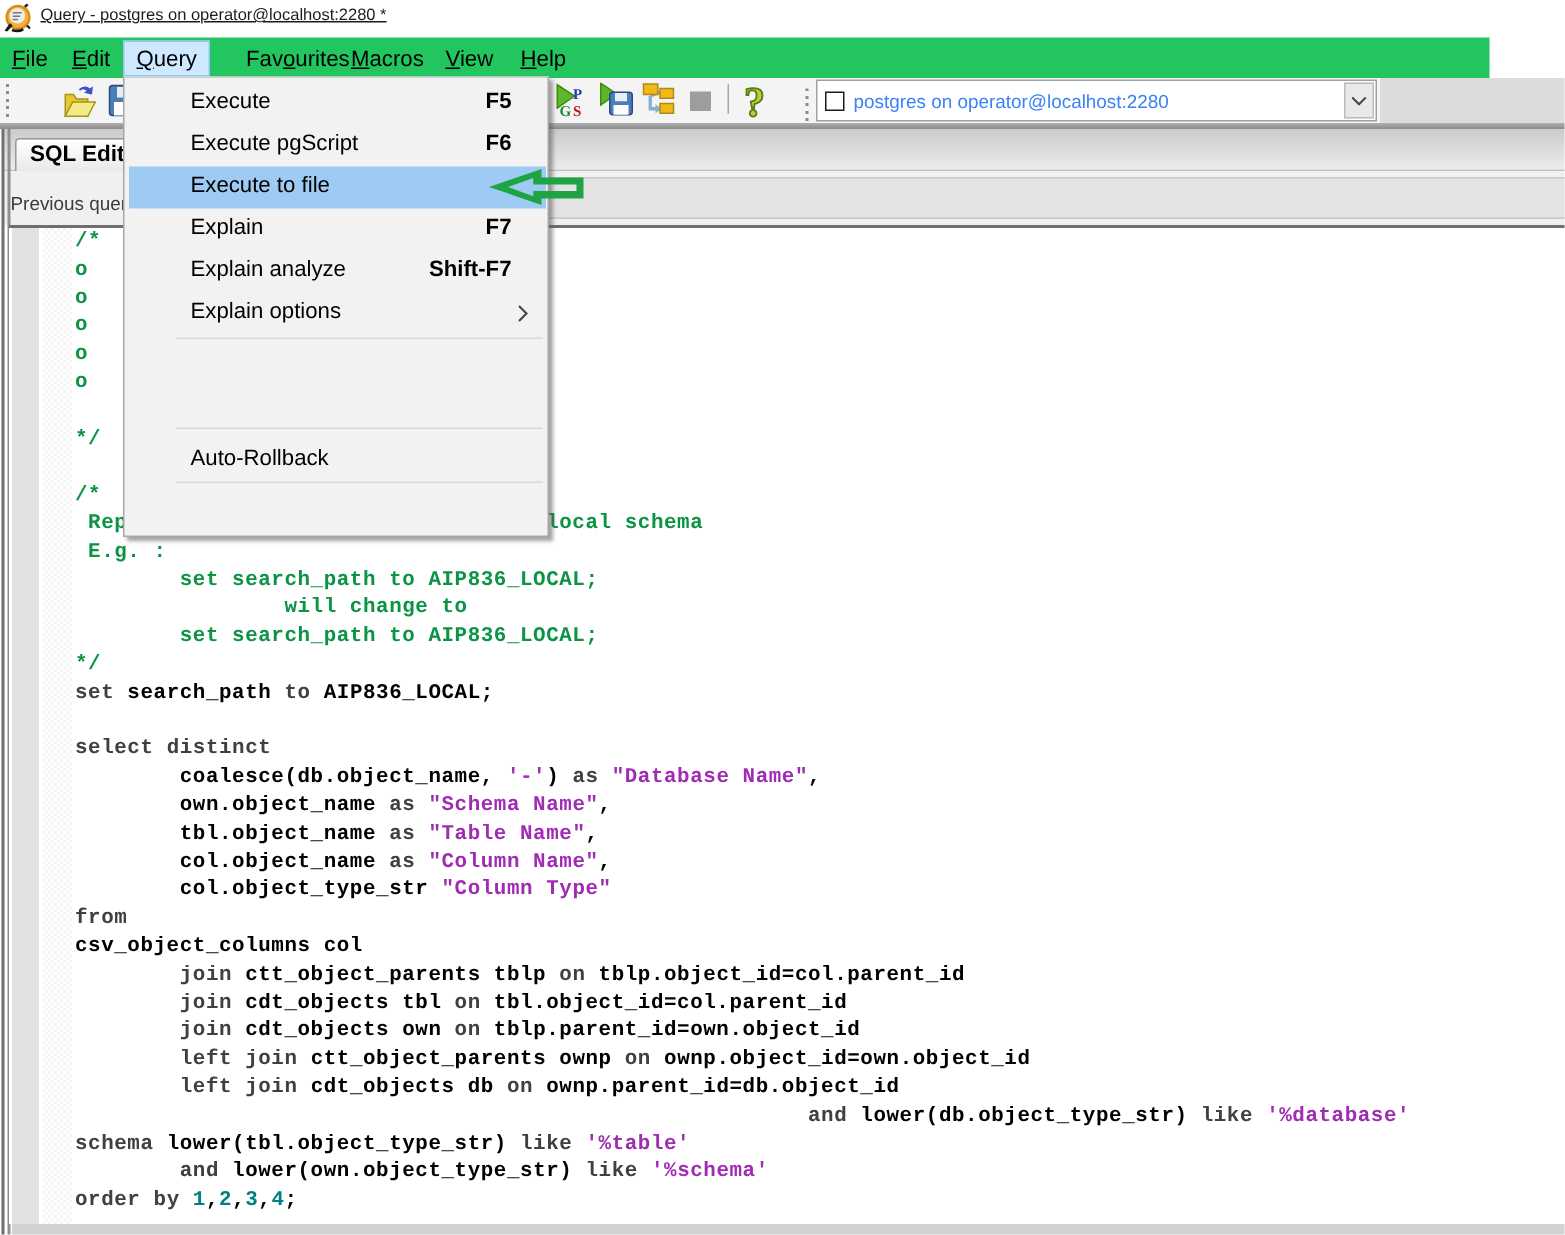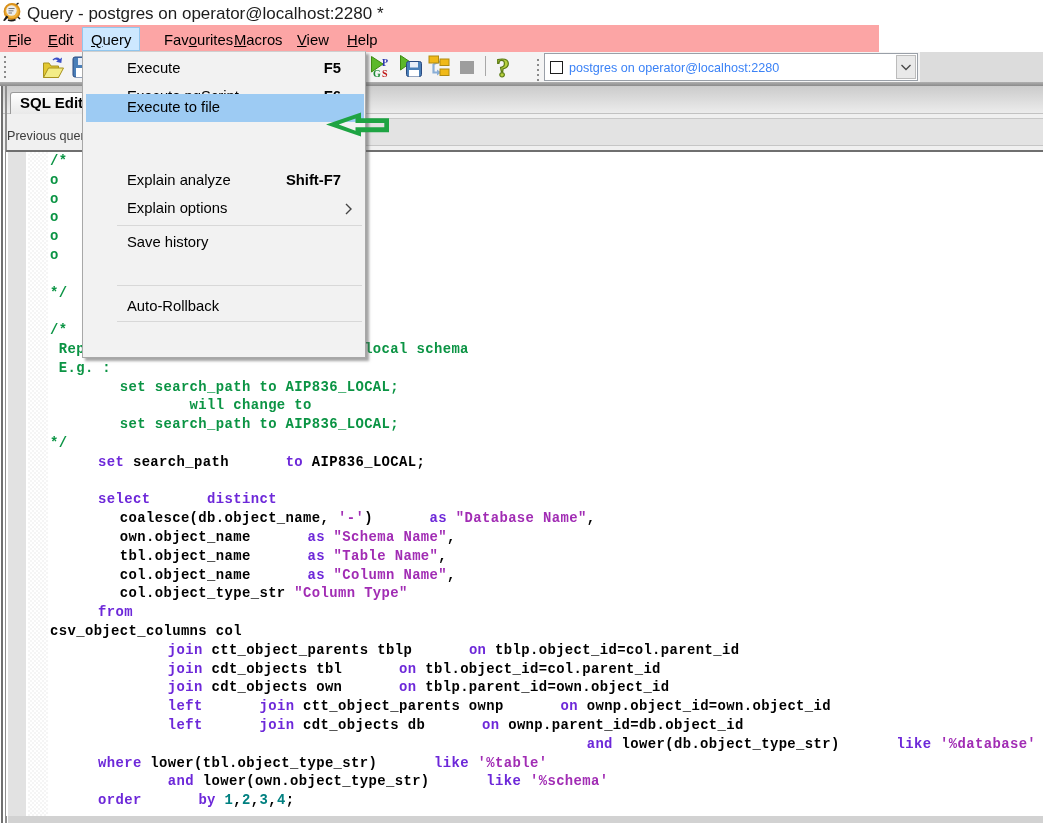--- a/index.html
+++ b/index.html
@@ -1,22 +1,22 @@
 <!DOCTYPE html>
 <html><head>
 <meta charset="utf-8">
 <style>
   html,body{margin:0;padding:0;}
   body{width:1043px;height:823px;position:relative;overflow:hidden;background:#fff;
        font-family:"Liberation Sans", sans-serif;}
   .abs{position:absolute;}
   
-  #title{left:27px;top:4px;font-size:17px;color:#1c1c1c;}
-  
-  #menubar{left:0;top:25px;width:879px;height:27px;background:#fca5a5;}
+  #title{left:27px;top:4px;font-size:11px;color:#1c1c1c;text-decoration:underline;}
+  
+  #menubar{left:0;top:25px;width:993px;height:27px;background:#22c55e;}
   .mi{position:absolute;top:7px;font-size:14.8px;color:#000;}
   #qbox{left:82px;top:2px;width:58px;height:24px;background:#cde8ff;border:1px solid #92c7ee;box-sizing:border-box;}
   
   #toolbar{left:0;top:52px;width:1043px;height:30px;background:#f4f4f4;}
   #tbright{left:920px;top:52px;width:123px;height:30px;background:#dcdcdc;}
   .grip{width:5px;height:22px;background-image:repeating-linear-gradient(#8a8a8a 0 2px,transparent 2px 5px);background-size:2px 100%;background-repeat:no-repeat;background-position:1px 0;}
   #band{left:0;top:82px;width:1043px;height:4px;background:linear-gradient(#b0b0b0,#8a8a8a);}
   
   #combo{left:544px;top:53px;width:374px;height:28px;background:#fff;border:1px solid #9aa0a8;box-sizing:border-box;}
   #combotext{left:569px;top:61px;font-size:12.6px;color:#3b82f6;}
@@ -32,21 +32,21 @@
   #prevqlabel{left:7px;top:129px;font-size:12.6px;color:#3c3c3c;}
   #prevcombo{left:115px;top:118px;width:928px;height:28px;background:#e3e3e3;border-top:1.5px solid #c8c8c8;border-bottom:1.5px solid #c6c6c6;box-sizing:border-box;}
   
   #edtop{left:6px;top:150px;width:1037px;height:2px;background:#6f6f6f;}
   #editor{left:6px;top:152px;width:1037px;height:664px;background:#fff;}
   #margin1{left:8px;top:152px;width:18px;height:664px;background:#e2e2e2;}
   #margin2{left:28px;top:152px;width:20px;height:664px;
      background:repeating-conic-gradient(#f5f5f5 0% 25%, #ffffff 0% 50%);background-size:4px 4px;}
   #code{left:50px;top:152px;font-family:"Liberation Mono",monospace;font-weight:bold;
         font-size:13.9px;letter-spacing:0.39px;line-height:18.8px;white-space:pre;color:#000;}
-  .k{color:#6d28d9;margin-left:48px;} 
+  .k{color:#404040;} 
   .c{color:#0b9444;} 
   .s{color:#a12cb4;} 
   .n{color:#008080;} 
   #hscroll{left:8px;top:816px;width:1035px;height:7px;background:#d2d2d2;}
   
   #popup{left:82px;top:51px;width:284px;height:307px;background:#f2f2f2;border:1px solid #a8a8a8;border-top-color:#cfcfcf;box-sizing:border-box;z-index:50;box-shadow:2.5px 2.5px 2.5px rgba(90,90,90,0.55);}
   .pitem{position:absolute;left:3px;width:278px;height:28px;font-size:14.8px;color:#000;}
   .pitem .lab{position:absolute;left:41px;top:5px;}
   .pitem .sc{position:absolute;right:23px;top:5px;font-weight:bold;}
   #hirow{background:#9dcbf3;}
@@ -174,51 +174,52 @@
         col.object_name <span class="k">as</span> <span class="s">"Column Name"</span>,
         col.object_type_str <span class="s">"Column Type"</span>
 <span class="k">from</span>
 csv_object_columns col
         <span class="k">join</span> ctt_object_parents tblp <span class="k">on</span> tblp.object_id=col.parent_id
         <span class="k">join</span> cdt_objects tbl <span class="k">on</span> tbl.object_id=col.parent_id
         <span class="k">join</span> cdt_objects own <span class="k">on</span> tblp.parent_id=own.object_id
         <span class="k">left</span> <span class="k">join</span> ctt_object_parents ownp <span class="k">on</span> ownp.object_id=own.object_id
         <span class="k">left</span> <span class="k">join</span> cdt_objects db <span class="k">on</span> ownp.parent_id=db.object_id
                                                         <span class="k">and</span> lower(db.object_type_str) <span class="k">like</span> <span class="s">'%database'</span>
-<span class="k">where</span> lower(tbl.object_type_str) <span class="k">like</span> <span class="s">'%table'</span>
+<span class="k">schema</span> lower(tbl.object_type_str) <span class="k">like</span> <span class="s">'%table'</span>
         <span class="k">and</span> lower(own.object_type_str) <span class="k">like</span> <span class="s">'%schema'</span>
 <span class="k">order</span> <span class="k">by</span> <span class="n">1</span>,<span class="n">2</span>,<span class="n">3</span>,<span class="n">4</span>;</div>
   <div class="abs" id="hscroll"></div>
 
   <div class="abs" id="popup">
     <div class="pitem" style="top:3px">
       <span class="lab">Execute</span>
       <span class="sc">F5</span>
     </div>
     <div class="pitem" style="top:31px">
       <span class="lab">Execute pgScript</span>
       <span class="sc">F6</span>
     </div>
-    <div class="pitem" id="hirow" style="top:42px">
+    <div class="pitem" id="hirow" style="top:59px">
       <span class="lab">Execute to file</span>
+    </div>
+    <div class="pitem" style="top:87px">
+      <span class="lab">Explain</span>
+      <span class="sc">F7</span>
     </div>
     <div class="pitem" style="top:115px">
       <span class="lab">Explain analyze</span>
       <span class="sc">Shift-F7</span>
     </div>
     <div class="pitem" style="top:143px">
       <span class="lab">Explain options</span>
       <svg style="position:absolute;right:12px;top:8px" width="7" height="12" viewBox="0 0 7 12">
         <path d="M1 1 L6 6 L1 11" fill="none" stroke="#444" stroke-width="1.4"></path>
       </svg>
     </div>
     <div class="psep" style="top:173px"></div>
-    <div class="pitem" style="top:177px">
-      <span class="lab">Save history</span>
-    </div>
     <div class="psep" style="top:233px"></div>
     <div class="pitem" style="top:241px">
       <span class="lab">Auto-Rollback</span>
     </div>
     <div class="psep" style="top:269px"></div>
   </div>
 
   <svg class="abs" id="arrow" style="left:322px;top:108px" width="72" height="32" viewBox="0 0 72 32">
     <path fill-rule="evenodd" fill="#1ea443" d="M4 16.6 L39 4.6 L39 10.3 L67 10.3 L67 24.3 L39 24.3 L39 28.6 Z
          M16.7 16.6 L33.5 10.6 L33.5 15 L62.3 15 L62.3 19.3 L33.5 19.3 L33.5 22.8 Z"></path>

